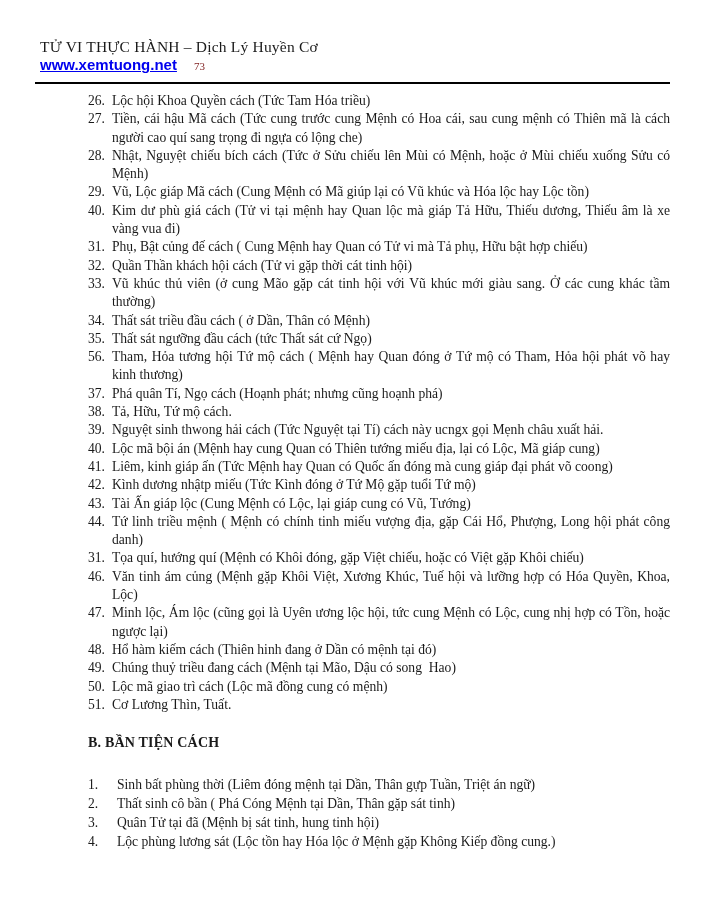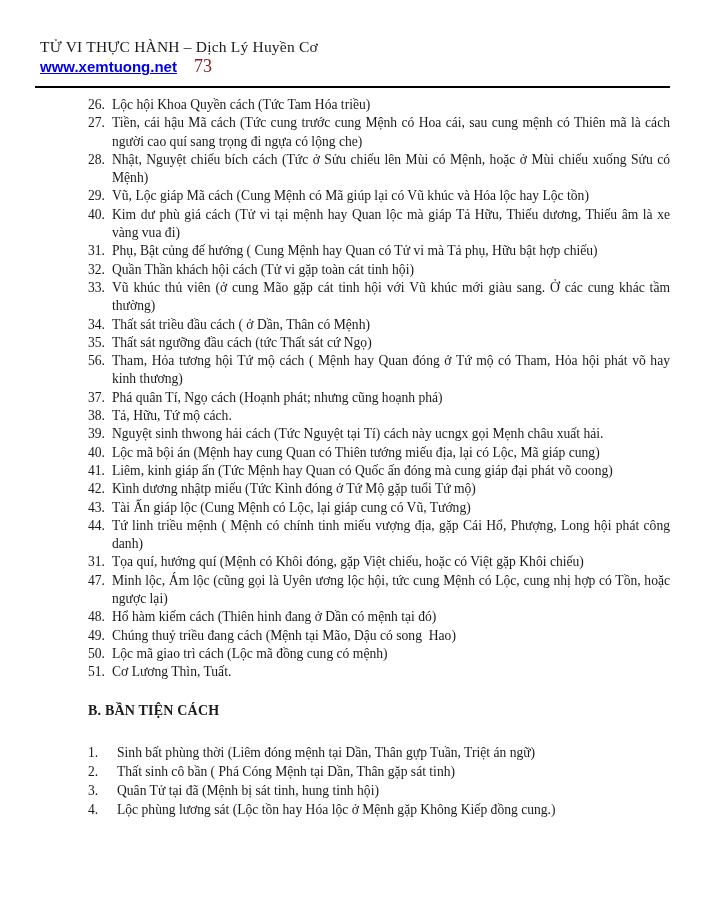--- a/index.html
+++ b/index.html
@@ -36,21 +36,21 @@
   .site-link {
     font-family: "Liberation Sans", "DejaVu Sans", sans-serif;
     font-weight: bold;
     font-size: 15px;
     color: #0000ee;
     text-decoration: underline;
     cursor: pointer;
     white-space: nowrap;
   }
   .page-num {
-    font-size: 18px;
+    font-size: 11px;
     color: #7f1d1d;
   }
   .rule {
     border: none;
     border-top: 2px solid #000000;
     margin: 9px 0 0 0;
   }
   
   .list-a {
     margin: 8px 0 12px 53px;
@@ -99,35 +99,36 @@
   </div>
 
   <hr class="rule">
 
   <div class="list-a">
       <div class="item"><span class="num">26.</span><span>Lộc hội Khoa Quyền cách (Tức Tam Hóa triều)</span></div>
       <div class="item"><span class="num">27.</span><span>Tiền, cái hậu Mã cách (Tức cung trước cung Mệnh có Hoa cái, sau cung mệnh có Thiên mã là cách người cao quí sang trọng đi ngựa có lộng che)</span></div>
       <div class="item"><span class="num">28.</span><span>Nhật, Nguyệt chiếu bích cách (Tức ở Sửu chiếu lên Mùi có Mệnh, hoặc ở Mùi chiếu xuống Sửu có Mệnh)</span></div>
       <div class="item"><span class="num">29.</span><span>Vũ, Lộc giáp Mã cách (Cung Mệnh có Mã giúp lại có Vũ khúc và Hóa lộc hay Lộc tồn)</span></div>
       <div class="item"><span class="num">40.</span><span>Kim dư phù giá cách (Tử vi tại mệnh hay Quan lộc mà giáp Tả Hữu, Thiếu dương, Thiếu âm là xe vàng vua đi)</span></div>
-      <div class="item"><span class="num">31.</span><span>Phụ, Bật củng đế hướng ( Cung Mệnh hay Quan có Tử vi mà Tả phụ, Hữu bật hợp chiếu)</span></div>
-      <div class="item"><span class="num">32.</span><span>Quần Thần khách hội cách (Tử vi gặp toàn cát tinh hội)</span></div>
+      <div class="item"><span class="num">31.</span><span>Phụ, Bật củng đế cách ( Cung Mệnh hay Quan có Tử vi mà Tả phụ, Hữu bật hợp chiếu)</span></div>
+      <div class="item"><span class="num">32.</span><span>Quần Thần khách hội cách (Tử vi gặp thời cát tinh hội)</span></div>
       <div class="item"><span class="num">33.</span><span>Vũ khúc thủ viên (ở cung Mão gặp cát tinh hội với Vũ khúc mới giàu sang. Ở các cung khác tầm thường)</span></div>
       <div class="item"><span class="num">34.</span><span>Thất sát triều đầu cách ( ở Dần, Thân có Mệnh)</span></div>
       <div class="item"><span class="num">35.</span><span>Thất sát ngưỡng đầu cách (tức Thất sát cứ Ngọ)</span></div>
       <div class="item"><span class="num">56.</span><span>Tham, Hỏa tương hội Tứ mộ cách ( Mệnh hay Quan đóng ở Tứ mộ có Tham, Hỏa hội phát võ hay kinh thương)</span></div>
       <div class="item"><span class="num">37.</span><span>Phá quân Tí, Ngọ cách (Hoạnh phát; nhưng cũng hoạnh phá)</span></div>
       <div class="item"><span class="num">38.</span><span>Tả, Hữu, Tứ mộ cách.</span></div>
       <div class="item"><span class="num">39.</span><span>Nguyệt sinh thwong hải cách (Tức Nguyệt tại Tí) cách này ucngx gọi Mẹnh châu xuất hải.</span></div>
       <div class="item"><span class="num">40.</span><span>Lộc mã bội án (Mệnh hay cung Quan có Thiên tướng miếu địa, lại có Lộc, Mã giáp cung)</span></div>
       <div class="item"><span class="num">41.</span><span>Liêm, kinh giáp ấn (Tức Mệnh hay Quan có Quốc ấn đóng mà cung giáp đại phát võ coong)</span></div>
       <div class="item"><span class="num">42.</span><span>Kình dương nhậtp miếu (Tức Kình đóng ở Tứ Mộ gặp tuổi Tứ mộ)</span></div>
       <div class="item"><span class="num">43.</span><span>Tài Ấn giáp lộc (Cung Mệnh có Lộc, lại giáp cung có Vũ, Tướng)</span></div>
       <div class="item"><span class="num">44.</span><span>Tứ linh triều mệnh ( Mệnh có chính tinh miếu vượng địa, gặp Cái Hổ, Phượng, Long hội phát công danh)</span></div>
       <div class="item"><span class="num">31.</span><span>Tọa quí, hướng quí (Mệnh có Khôi đóng, gặp Việt chiếu, hoặc có Việt gặp Khôi chiếu)</span></div>
+      <div class="item"><span class="num">46.</span><span>Văn tinh ám củng (Mệnh gặp Khôi Việt, Xương Khúc, Tuế hội và lưỡng hợp có Hóa Quyền, Khoa, Lộc)</span></div>
       <div class="item"><span class="num">47.</span><span>Minh lộc, Ám lộc (cũng gọi là Uyên ương lộc hội, tức cung Mệnh có Lộc, cung nhị hợp có Tồn, hoặc ngược lại)</span></div>
       <div class="item"><span class="num">48.</span><span>Hổ hàm kiếm cách (Thiên hinh đang ở Dần có mệnh tại đó)</span></div>
       <div class="item"><span class="num">49.</span><span>Chúng thuỷ triều đang cách (Mệnh tại Mão, Dậu có song &nbsp;Hao)</span></div>
       <div class="item"><span class="num">50.</span><span>Lộc mã giao trì cách (Lộc mã đồng cung có mệnh)</span></div>
       <div class="item"><span class="num">51.</span><span>Cơ Lương Thìn, Tuất.</span></div>
     </div>
 
   <div class="section-heading">B. BẦN TIỆN CÁCH</div>
 
   <div class="list-b">

